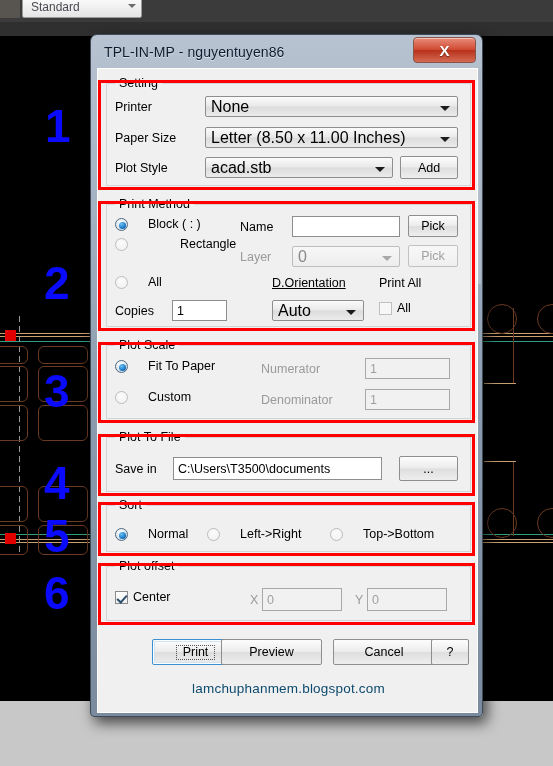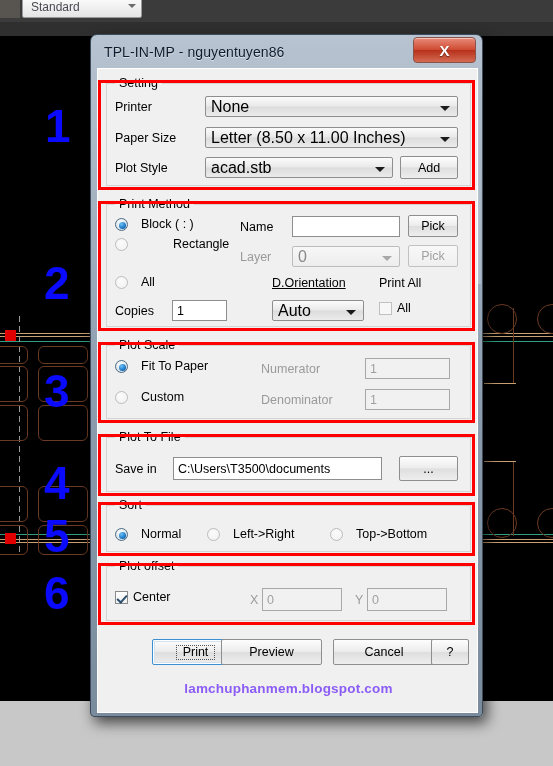--- a/index.html
+++ b/index.html
@@ -186,42 +186,42 @@
     border-color: #4e6a82;
     background: radial-gradient(circle at 45% 35%, #ffffff 0%, #dfe8ee 55%, #c4d0d8 100%);
   }
   .radio.on .dot::after {
     content: ''; position: absolute; left: 3px; top: 3px;
     width: 7px; height: 7px; border-radius: 50%;
     background: radial-gradient(circle at 35% 30%, #6fc1f3 0%, #1573c4 65%, #0d4f8c 100%);
   }
   .radio.dimr .dot { border-color: #bcbcbc;
     background: radial-gradient(circle at 45% 35%, #fbfbfb 0%, #f0f0f0 100%); }
-  .radio span.rl { margin-left: 13px; font-size: 12.5px; color: #000; }
+  .radio span.rl { margin-left: 20px; font-size: 12.5px; color: #000; }
 
   
   .check { position: absolute; display: flex; align-items: center; cursor: pointer; }
   .check .bx {
     width: 13px; height: 13px; flex: none;
     background: linear-gradient(180deg,#ffffff,#eeeeee);
     border: 1px solid #8a8a8a; position: relative;
   }
   .check.dimc .bx { border-color: #c0c0c0; background: #f7f7f7; }
   .check.on .bx::after {
     content: ''; position: absolute; left: 3px; top: 1px;
     width: 4px; height: 8px;
     border: solid #2b4d6e; border-width: 0 2px 2px 0;
     transform: rotate(42deg);
   }
   .check span.cl { margin-left: 5px; font-size: 12.5px; color: #000; }
 
   #watermark {
     position: absolute; left: 0; top: 612px; width: 381px;
-    text-align: center; font-size: 13.5px; font-weight: bold;
-    color: #8b5cf6; letter-spacing: .2px;
+    text-align: center; font-size: 13.5px; font-weight: normal;
+    color: #0c4a6e; letter-spacing: .2px;
   }
   #btn-sep {
     position: absolute; left: 8px; top: 555px; width: 365px; height: 1px;
     background: #dcdcdc;
   }
   
   #edge-strip {
     position: absolute; right: 1px; top: 34px; width: 7px; height: 215px;
     background: linear-gradient(90deg,#cdd6df,#aab7c4);
   }

